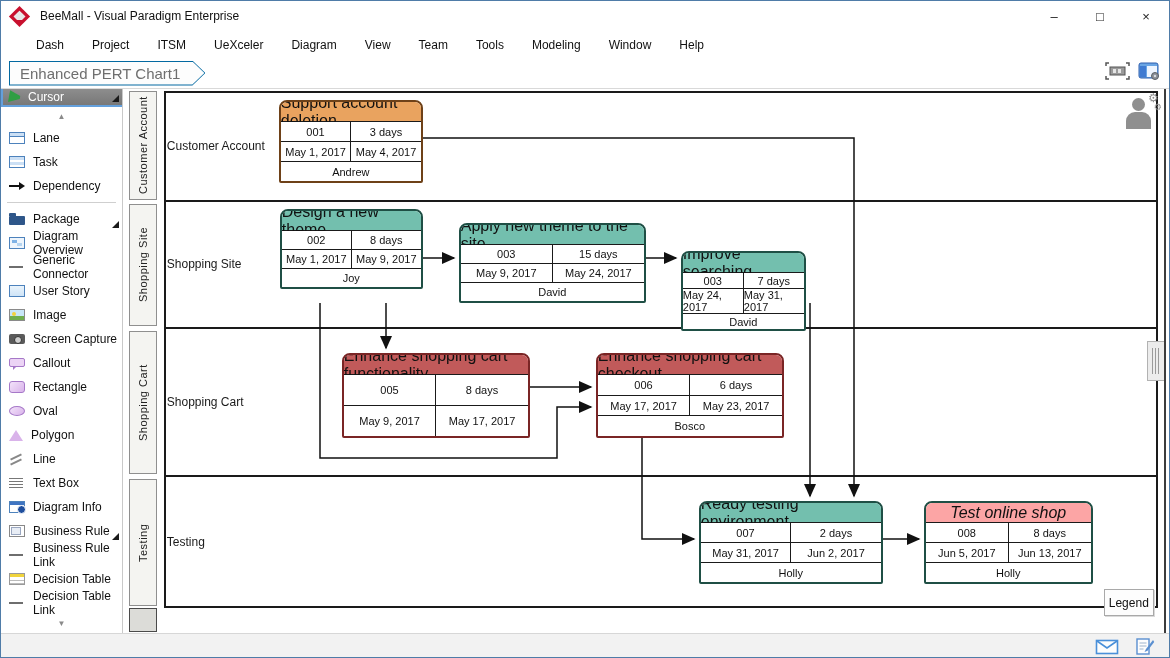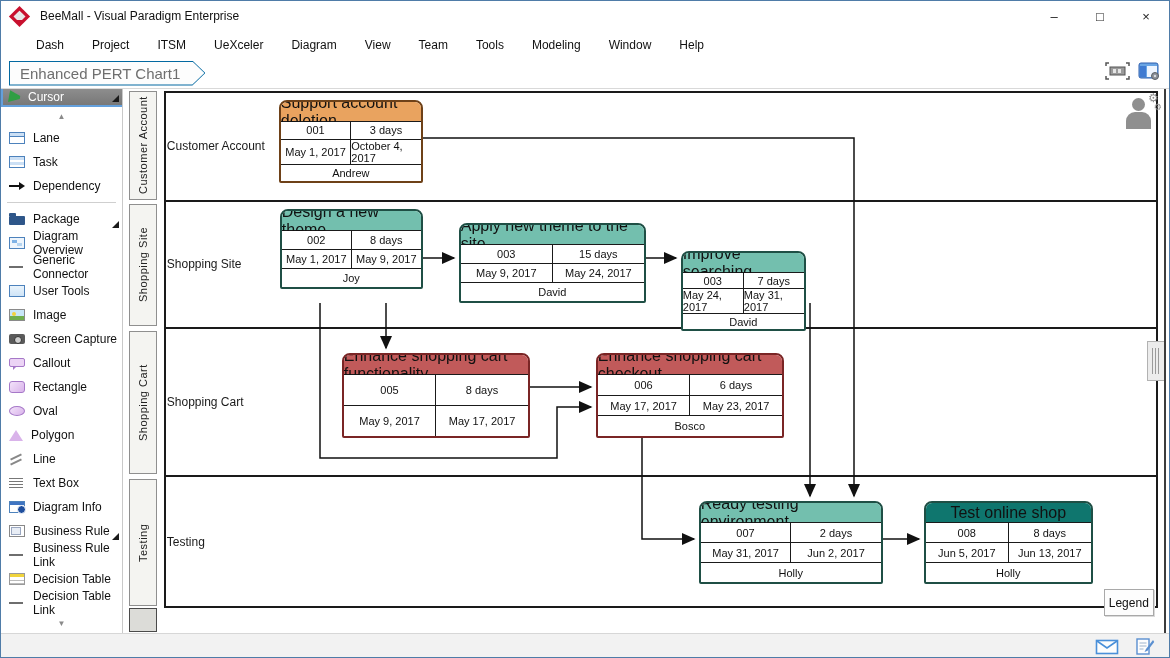--- a/index.html
+++ b/index.html
@@ -186,21 +186,21 @@
           <div class="tool-item">
             <span class="ic ic-ovw"></span>
             <span>Diagram Overview</span>
           </div>
           <div class="tool-item">
             <span class="ic ic-hline"></span>
             <span>Generic Connector</span>
           </div>
           <div class="tool-item">
             <span class="ic ic-story"></span>
-            <span>User Tools</span>
+            <span>User Story</span>
           </div>
           <div class="tool-item">
             <span class="ic ic-img"></span>
             <span>Image</span>
           </div>
           <div class="tool-item">
             <span class="ic ic-cam"></span>
             <span>Screen Capture</span>
           </div>
           <div class="tool-item">
@@ -290,21 +290,21 @@
       <div>
           <div class="task" style="left: 156px; top: 11px; width: 144px; height: 83px; border-color: rgb(110, 65, 24);">
             <div class="task-h" style="background: rgb(233, 163, 95);">Support account deletion</div>
             <div class="task-rows">
               <div class="trow">
                 <div class="tc">001</div>
                 <div class="tc">3 days</div>
               </div>
               <div class="trow">
                 <div class="tc">May 1, 2017</div>
-                <div class="tc">October 4, 2017</div>
+                <div class="tc">May 4, 2017</div>
               </div>
               <div class="trow">
                 <div class="tc">Andrew</div>
               </div>
             </div>
           </div>
           <div class="task" style="left: 157px; top: 120px; width: 143px; height: 80px; border-color: rgb(31, 79, 69);">
             <div class="task-h" style="background: rgb(115, 191, 174);">Design a new theme</div>
             <div class="task-rows">
               <div class="trow">
@@ -391,21 +391,21 @@
               <div class="trow">
                 <div class="tc">May 31, 2017</div>
                 <div class="tc">Jun 2, 2017</div>
               </div>
               <div class="trow">
                 <div class="tc">Holly</div>
               </div>
             </div>
           </div>
           <div class="task" style="left: 801px; top: 412px; width: 169px; height: 83px; border-color: rgb(31, 79, 69);">
-            <div class="task-h" style="background: #0f766e;">Test online shop</div>
+            <div class="task-h" style="background: #fca5a5; font-style: italic;">Test online shop</div>
             <div class="task-rows">
               <div class="trow">
                 <div class="tc">008</div>
                 <div class="tc">8 days</div>
               </div>
               <div class="trow">
                 <div class="tc">Jun 5, 2017</div>
                 <div class="tc">Jun 13, 2017</div>
               </div>
               <div class="trow">

